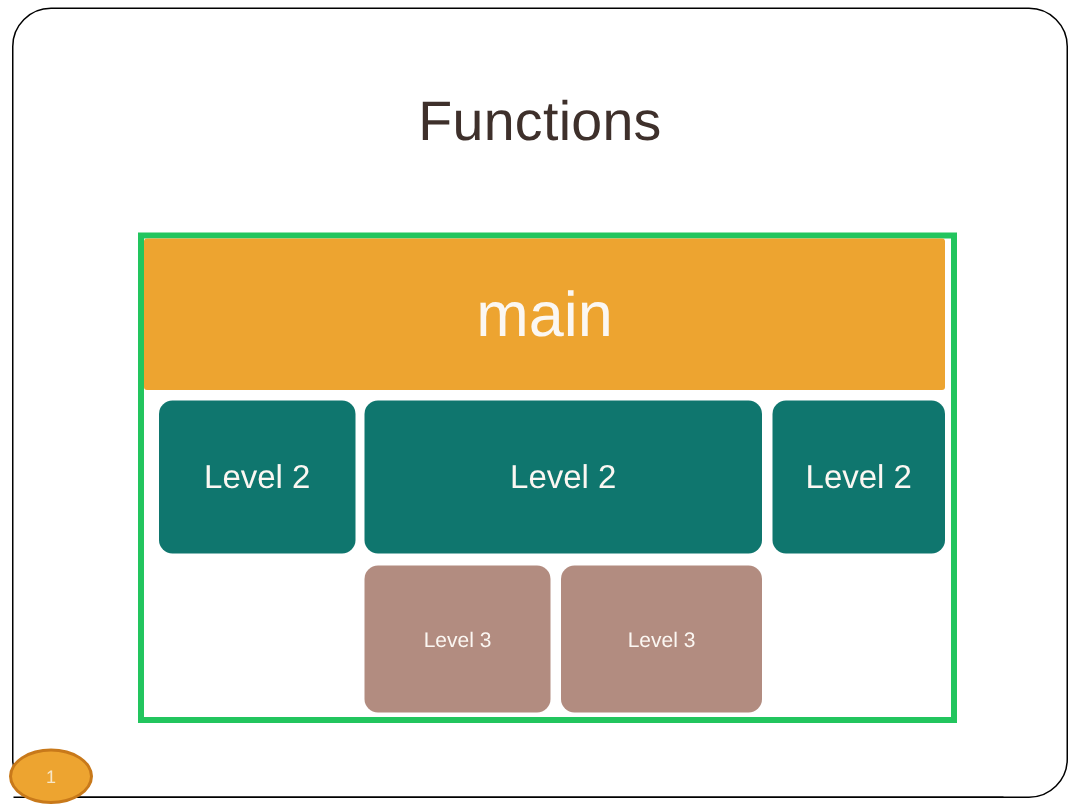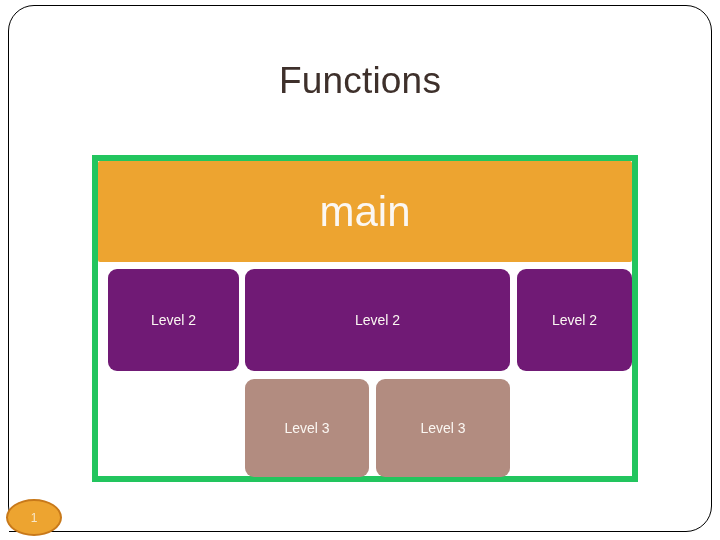--- a/index.html
+++ b/index.html
@@ -51,21 +51,21 @@
     white-space: nowrap;
   }
 
   
   .diagram {
     position: absolute;
     left: 92px;
     top: 155px;
     width: 546px;
     height: 327px;
-    border: 6px solid #22c55e;
+    border: 4px solid #22c55e;
     box-sizing: border-box;
     background: #ffffff;
   }
 
   .diagram-inner {
     position: relative;
     width: 100%;
     height: 100%;
   }
 
@@ -88,22 +88,22 @@
     height: 101px;
     background: #EDA430;
     font-size: 42px;
     border-radius: 2px;
   }
 
   
   .box-l2 {
     top: 108px;
     height: 102px;
-    background: #701a75;
-    font-size: 14px;
+    background: #0f766e;
+    font-size: 22px;
     border-radius: 9px;
   }
   .box-l2-a { left: 10px;  width: 131px; }
   .box-l2-b { left: 147px; width: 265px; }
   .box-l2-c { left: 419px; width: 115px; }
 
   
   .box-l3 {
     top: 218px;
     height: 98px;

